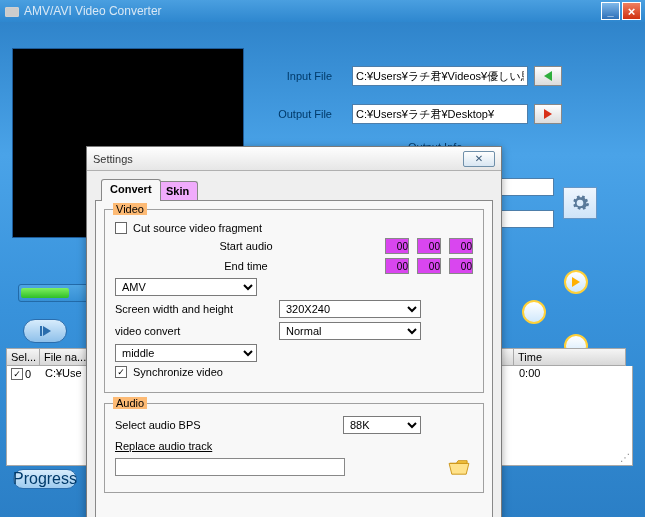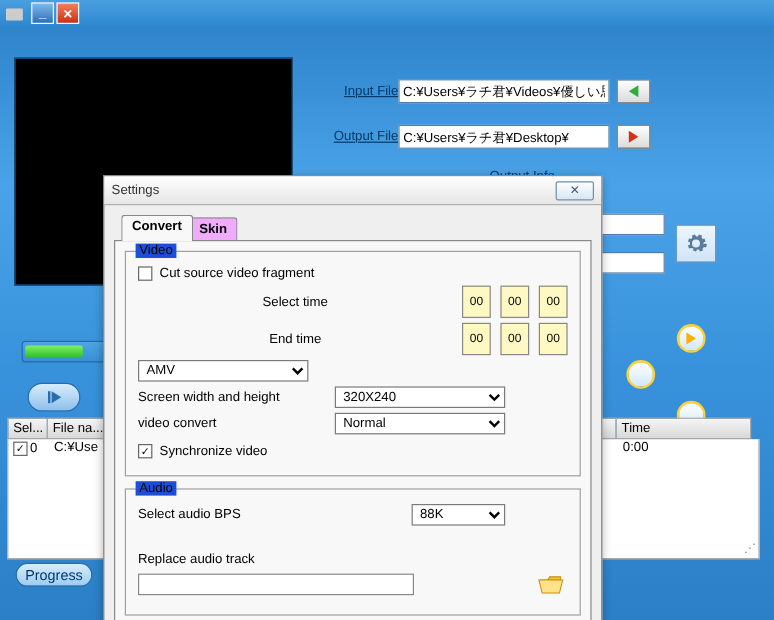--- a/index.html
+++ b/index.html
@@ -15,21 +15,21 @@
 .tb-close { background: linear-gradient(180deg,#f08060,#d03010); font-size: 13px; }
 
 
 .main { position: absolute; top: 22px; left: 0; right: 0; bottom: 0; }
 
 
 .preview { position: absolute; left: 12px; top: 26px; width: 232px; height: 190px; background: #000; border: 1px solid #1d5a96; }
 
 
 .file-row { position: absolute; display: flex; align-items: center; }
-.file-label { color: #003a6a; font-size: 11px; width: 60px; text-align: right; margin-right: 0; text-decoration: underline; }
+.file-label { color: #003a6a; font-size: 11px; width: 60px; text-align: right; margin-right: 20px; }
 .file-input { width: 176px; height: 20px; background: #fff; border: 1px solid #4d7eaa; font-size: 11px; padding: 2px 3px; }
 .file-btn { width: 28px; height: 20px; margin-left: 6px; border: 1px solid #888; background: linear-gradient(180deg,#fefefe,#dcdcdc); display:flex; align-items:center; justify-content:center; }
 .arrow-l { width:0;height:0;border-top:5px solid transparent;border-bottom:5px solid transparent;border-right:8px solid #2eae3c; }
 .arrow-r { width:0;height:0;border-top:5px solid transparent;border-bottom:5px solid transparent;border-left:8px solid #d83018; }
 
 .outinfo { position:absolute; left:408px; top:119px; color:#003a6a; font-size:11px; }
 
 
 .panel-white { position:absolute; left:492px; top:156px; width:62px; height:18px; background:#fff; border:1px solid #4d7eaa; }
 .panel-white2 { top:188px; }
@@ -56,57 +56,58 @@
 .list-hdr div { background:linear-gradient(180deg,#f5f5f5,#d8d8d8); border:1px solid #a8a8a8; border-left:none; padding:2px 4px; color:#000; overflow:hidden; }
 .list-hdr div:first-child { border-left:1px solid #a8a8a8; }
 .list-body { background:#fff; border:1px solid #a8a8a8; border-top:none; height:100px; position:relative; }
 .list-row { display:flex; height:16px; color:#000; }
 .list-row div { padding:1px 4px; white-space:nowrap; overflow:hidden; }
 .checkbox-cell { display:flex; align-items:center; gap:2px; }
 .chk { width:12px; height:12px; border:1px solid #666; background:#fff; display:inline-flex; align-items:center; justify-content:center; font-size:9px; color:#000; }
 .resize-grip { position:absolute; right:2px; bottom:2px; font-size:10px; color:#888; }
 
 
-.detail-btn { position:absolute; left:13px; top:447px; width:64px; height:20px; border:1px solid #2a6dad; background:linear-gradient(180deg,#d7ecfc,#9ecbef); border-radius:10px; color:#003a6a; font-size:12px; display:flex;align-items:center;justify-content:center; }
+.detail-btn { position:absolute; left:13px; top:447px; width:64px; height:20px; border:1px solid #2a6dad; background:linear-gradient(180deg,#d7ecfc,#9ecbef); border-radius:10px; color:#003a6a; font-size:16px; display:flex;align-items:center;justify-content:center; }
 
 
 .dlg { position:absolute; left:86px; top:124px; width:416px; height:390px; background:#efefef; border:1px solid #7a7a7a; box-shadow:0 2px 8px rgba(0,0,0,.35); }
 .dlg-title { height:24px; background:linear-gradient(180deg,#fefefe,#e6e6e6); display:flex; align-items:center; padding:0 6px; border-bottom:1px solid #b0b0b0; }
 .dlg-title-txt { color:#333; flex:1; }
 .dlg-close { width:32px; height:16px; border:1px solid #6f8fa9; border-radius:2px; background:linear-gradient(180deg,#fefefe,#d8e6f2); display:flex; align-items:center; justify-content:center; color:#3a5a7a; font-size:10px; }
 
 .dlg-body { position:relative; padding:6px 8px; }
 
 
 .tabs { position:relative; height:24px;font-weight:bold; }
 .tab { position:absolute; top:4px; height:20px; border:1px solid #888; border-bottom:none; background:#f0abfc; border-radius:3px 3px 0 0; padding:3px 8px 0; color:#000; }
 .tab.active { background:#f8f8f8; top:2px; height:22px; z-index:2; }
 .tab-pane { position:absolute; left:8px; top:29px; right:8px; border:1px solid #888; background:#f8f8f8; height:354px; padding:8px; }
 
 
 .fs { border:1px solid #a0a0a0; margin:0 0 10px 0; padding:8px 10px 10px; position:relative; }
-.fs-lg { padding:0 3px; position:absolute; top:-7px; left:8px; background:#1d4ed8; color:#000; }
+.fs-lg { padding:0 3px; position:absolute; top:-7px; left:8px; background:#fdba74; color:#000; }
 
 .row { display:flex; align-items:center; margin:4px 0; }
 .lbl { color:#000; }
 .lbl-w { width:164px; }
 .chk-box { width:12px; height:12px; border:1px solid #666; background:#fff; display:inline-flex;align-items:center;justify-content:center;font-size:9px;color:#000; margin-right:6px; }
 .time-right { margin-left:auto; display:flex; gap:8px; }
-.time-in { width:24px; height:27px; background:#fef9c3; border:1px solid #888; font-size:10px; text-align:center; padding:1px 0; }
+.time-in { width:24px; height:16px; background:#d946ef; border:1px solid #888; font-size:10px; text-align:right; padding:1px 0; }
 .sel { width:142px; height:18px; border:1px solid #7a7a7a; background:#fff; font-size:11px; padding:0 2px; }
 .sel-s { width:78px; }
 .txt-in { width:230px; height:18px; border:1px solid #888; background:#fff; }
 .folder-icn { width:28px; height:22px; display:flex;align-items:center;justify-content:center; margin-left:auto; }
 .folder-svg { width:22px; height:18px; }
 </style>
 </head>
 <body>
 
 <div class="titlebar">
   <span class="titlebar-icon"></span>
+  <span class="titlebar-txt">AMV/AVI Video Converter</span>
   <span class="tb-btn tb-min">_</span>
   <span class="tb-btn tb-close">×</span>
 </div>
 
 <div class="main">
 
   <div class="preview"></div>
 
   <div class="file-row" style="left:272px; top:44px;">
     <span class="file-label">Input File</span>
@@ -188,21 +189,21 @@
 
         <fieldset class="fs">
           <span class="fs-lg">Video</span>
 
           <div class="row">
             <span class="chk-box"></span>
             <span class="lbl">Cut source video fragment</span>
           </div>
 
           <div class="row">
-            <span class="lbl" style="margin-left:auto; margin-right:8px;">Select time</span>
+            <span class="lbl" style="margin-left:auto; margin-right:8px;">Start audio</span>
             <div class="time-right">
               <input class="time-in" value="00" style="">
               <input class="time-in" value="00" style="">
               <input class="time-in" value="00" style="">
             </div>
           </div>
 
           <div class="row">
             <span class="lbl" style="margin-left:auto; margin-right:8px;">End time</span>
             <div class="time-right">
@@ -217,34 +218,35 @@
           </div>
           <div class="row">
             <span class="lbl lbl-w">Screen width and height</span>
             <select class="sel"><option>320X240</option></select>
           </div>
           <div class="row">
             <span class="lbl lbl-w">video convert</span>
             <select class="sel"><option>Normal</option></select>
           </div>
           <div class="row">
+            <select class="sel"><option>middle</option></select>
           </div>
           <div class="row">
             <span class="chk-box">✓</span>
             <span class="lbl">Synchronize video</span>
           </div>
         </fieldset>
 
         <fieldset class="fs">
           <span class="fs-lg">Audio</span>
           <div class="row">
             <span class="lbl" style="width:228px">Select audio BPS</span>
             <select class="sel sel-s"><option>88K</option></select>
           </div>
-          <div class="row" style="margin-top:22px;">
+          <div class="row" style="margin-top:6px;text-decoration:underline;">
             <span class="lbl">Replace audio track</span>
           </div>
           <div class="row">
             <input class="txt-in" style="">
             <span class="folder-icn">
               <svg class="folder-svg" viewBox="0 0 24 20">
                 <path fill="#f5c542" stroke="#c89010" d="M2 6h7l2-3h10v3H2z"></path>
                 <path fill="#ffe28a" stroke="#c89010" d="M1 6h22l-3 12H4z"></path>
               </svg>
             </span>

